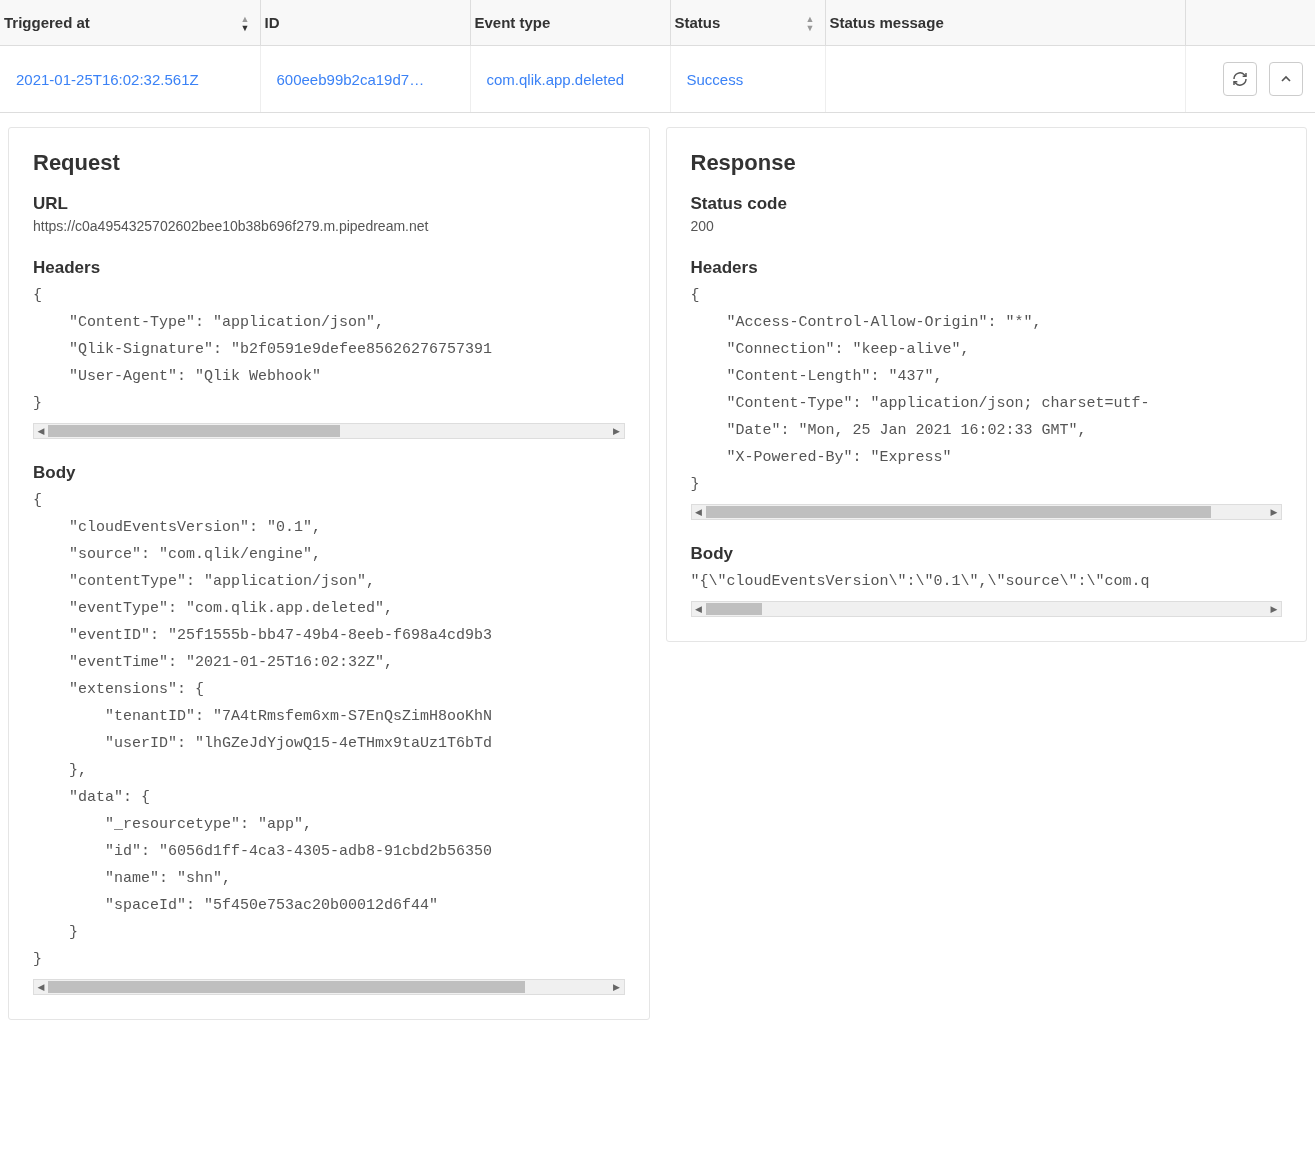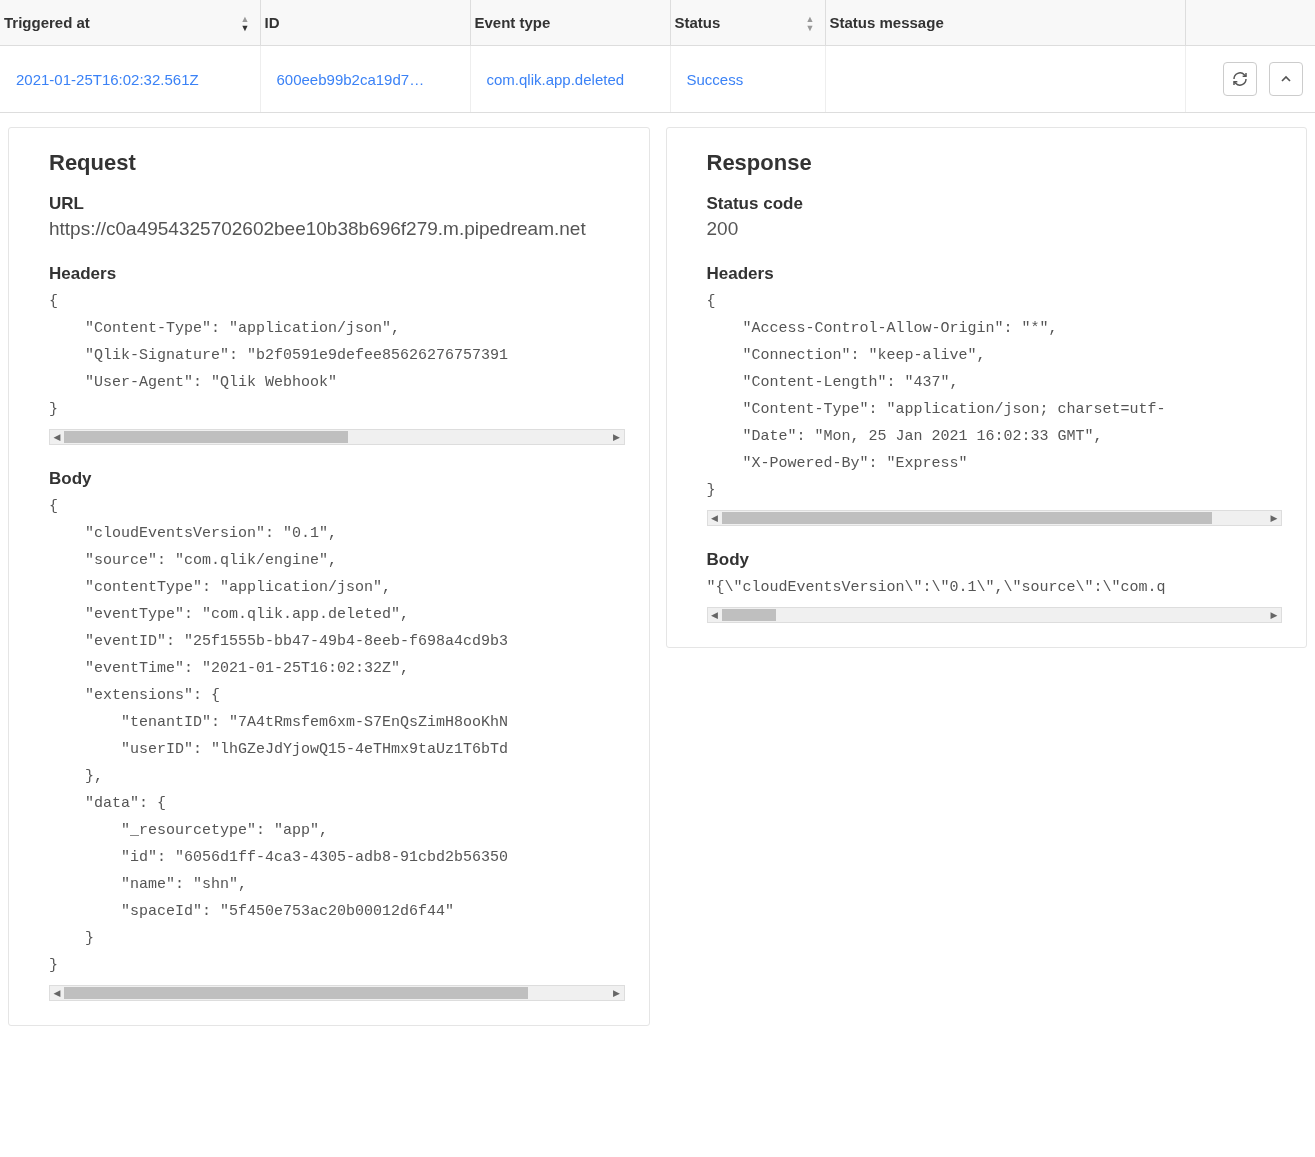--- a/index.html
+++ b/index.html
@@ -75,37 +75,37 @@
     display: flex;
     gap: 16px;
     padding: 14px 8px 8px 8px;
     align-items: flex-start;
   }
   .panel {
     flex: 1;
     background: #fff;
     border: 1px solid #e5e5e5;
     border-radius: 3px;
-    padding: 22px 24px 24px 40px;
+    padding: 22px 24px 24px 24px;
   }
   .panel h2 {
     margin: 0 0 18px 0;
     font-size: 22px;
     font-weight: 700;
     color: #333;
   }
   .section-title {
     font-weight: 700;
     font-size: 17px;
     color: #333;
     margin: 0 0 4px 0;
   }
   .plain-value {
     color: #555;
-    font-size: 19px;
+    font-size: 14px;
     margin: 0 0 24px 0;
     word-break: break-all;
   }
   .code-block-wrap {
     margin-bottom: 24px;
   }
   pre {
     margin: 0;
     font-family: "SFMono-Regular", Consolas, "Liberation Mono", Menlo, monospace;
     font-size: 15px;

